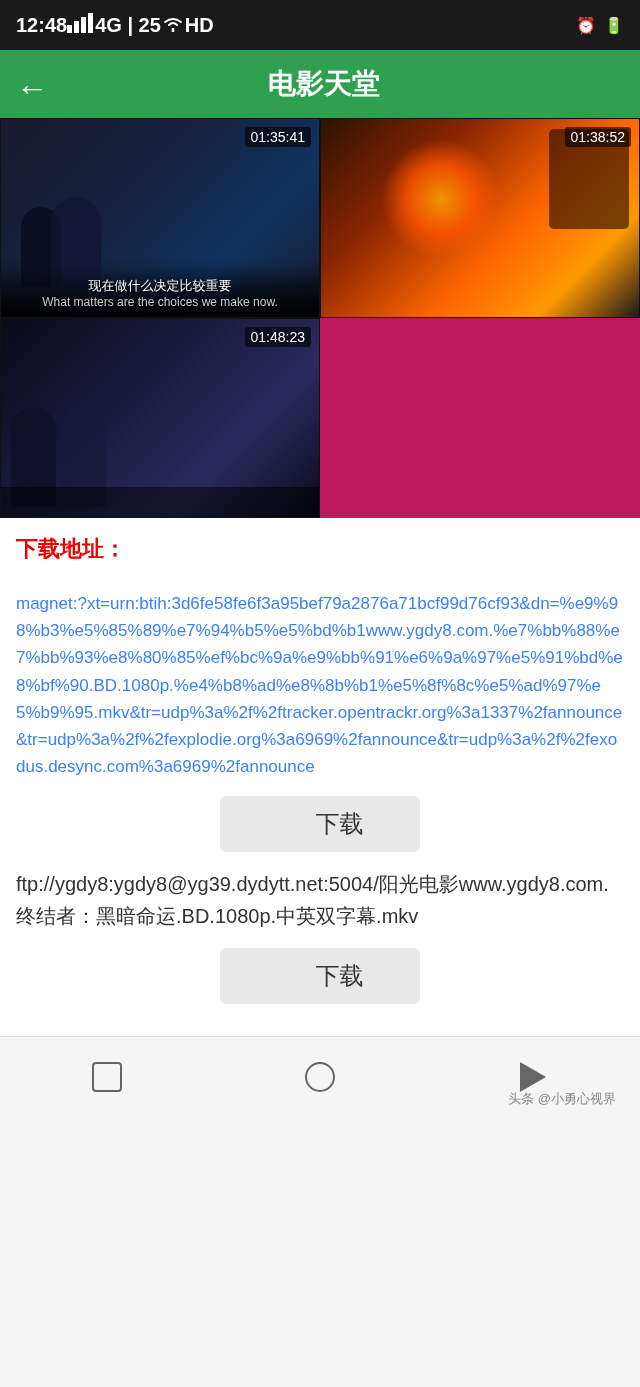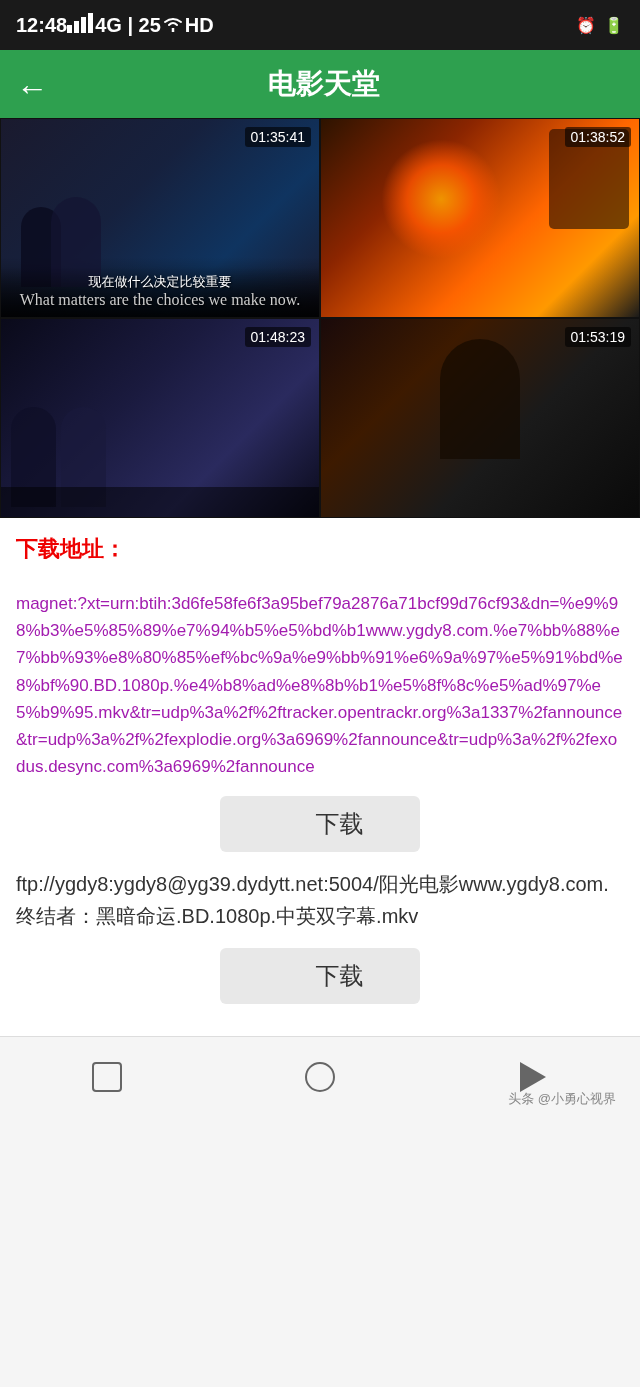--- a/index.html
+++ b/index.html
@@ -109,23 +109,22 @@
       bottom: 8px;
       left: 0;
       right: 0;
       text-align: center;
       color: #fff;
       font-size: 13px;
       text-shadow: 1px 1px 2px #000;
       padding: 0 4px;
     }
     .subtitle-en {
-      font-size: 16px;
+      font-size: 12px;
       color: #ccc;
-      font-family: Liberation Serif, serif;
     }
     .fire-glow {
       position: absolute;
       width: 120px;
       height: 120px;
       background: radial-gradient(circle, #ffaa00 0%, #ff5500 40%, transparent 70%);
       opacity: 0.8;
     }
 
     
@@ -133,21 +132,21 @@
       background: #fff;
       padding: 16px;
     }
     .download-label {
       color: #e00;
       font-size: 22px;
       font-weight: bold;
       margin-bottom: 20px;
     }
     .magnet-link {
-      color: #a21caf;
+      color: #3b82f6;
       font-size: 17px;
       line-height: 1.6;
       word-break: break-all;
       margin-bottom: 16px;
       margin-top: 26px;
     }
     .download-btn-wrap {
       display: flex;
       justify-content: center;
       margin: 16px 0;
@@ -279,26 +278,20 @@
 
   <div class="video-thumb">
     <div class="video-thumb-inner thumb-bl">
       <div style="position:absolute;bottom:10px;left:10px;width:45px;height:100px;background:rgba(15,15,40,0.8);border-radius:22px 22px 0 0;"></div>
       <div style="position:absolute;bottom:10px;left:60px;width:45px;height:100px;background:rgba(25,25,60,0.7);border-radius:22px 22px 0 0;"></div>
       <div style="position:absolute;bottom:0;left:0;right:0;height:30px;background:rgba(0,0,0,0.5);"></div>
     </div>
     <div class="timestamp">01:48:23</div>
   </div>
 
-  <div class="video-thumb">
-    <div class="video-thumb-inner thumb-br">
-      <div style="position:absolute;top:20px;left:50%;transform:translateX(-50%);width:80px;height:120px;background:rgba(20,10,0,0.7);border-radius:40px 40px 0 0;"></div>
-    </div>
-    <div class="timestamp">01:53:19</div>
-  </div>
 </div>
 
 <div class="content">
   <div class="download-label">下载地址：</div>
   <div class="magnet-link">magnet:?xt=urn:btih:3d6fe58fe6f3a95bef79a2876a71bcf99d76cf93&amp;dn=%e9%98%b3%e5%85%89%e7%94%b5%e5%bd%b1www.ygdy8.com.%e7%bb%88%e7%bb%93%e8%80%85%ef%bc%9a%e9%bb%91%e6%9a%97%e5%91%bd%e8%bf%90.BD.1080p.%e4%b8%ad%e8%8b%b1%e5%8f%8c%e5%ad%97%e5%b9%95.mkv&amp;tr=udp%3a%2f%2ftracker.opentrackr.org%3a1337%2fannounce&amp;tr=udp%3a%2f%2fexplodie.org%3a6969%2fannounce&amp;tr=udp%3a%2f%2fexodus.desync.com%3a6969%2fannounce</div>
   <div class="download-btn-wrap">
     <button class="download-btn">下载</button>
   </div>
   <div class="ftp-link">ftp://ygdy8:ygdy8@yg39.dydytt.net:5004/阳光电影www.ygdy8.com.终结者：黑暗命运.BD.1080p.中英双字幕.mkv</div>
   <div class="download-btn-wrap">

